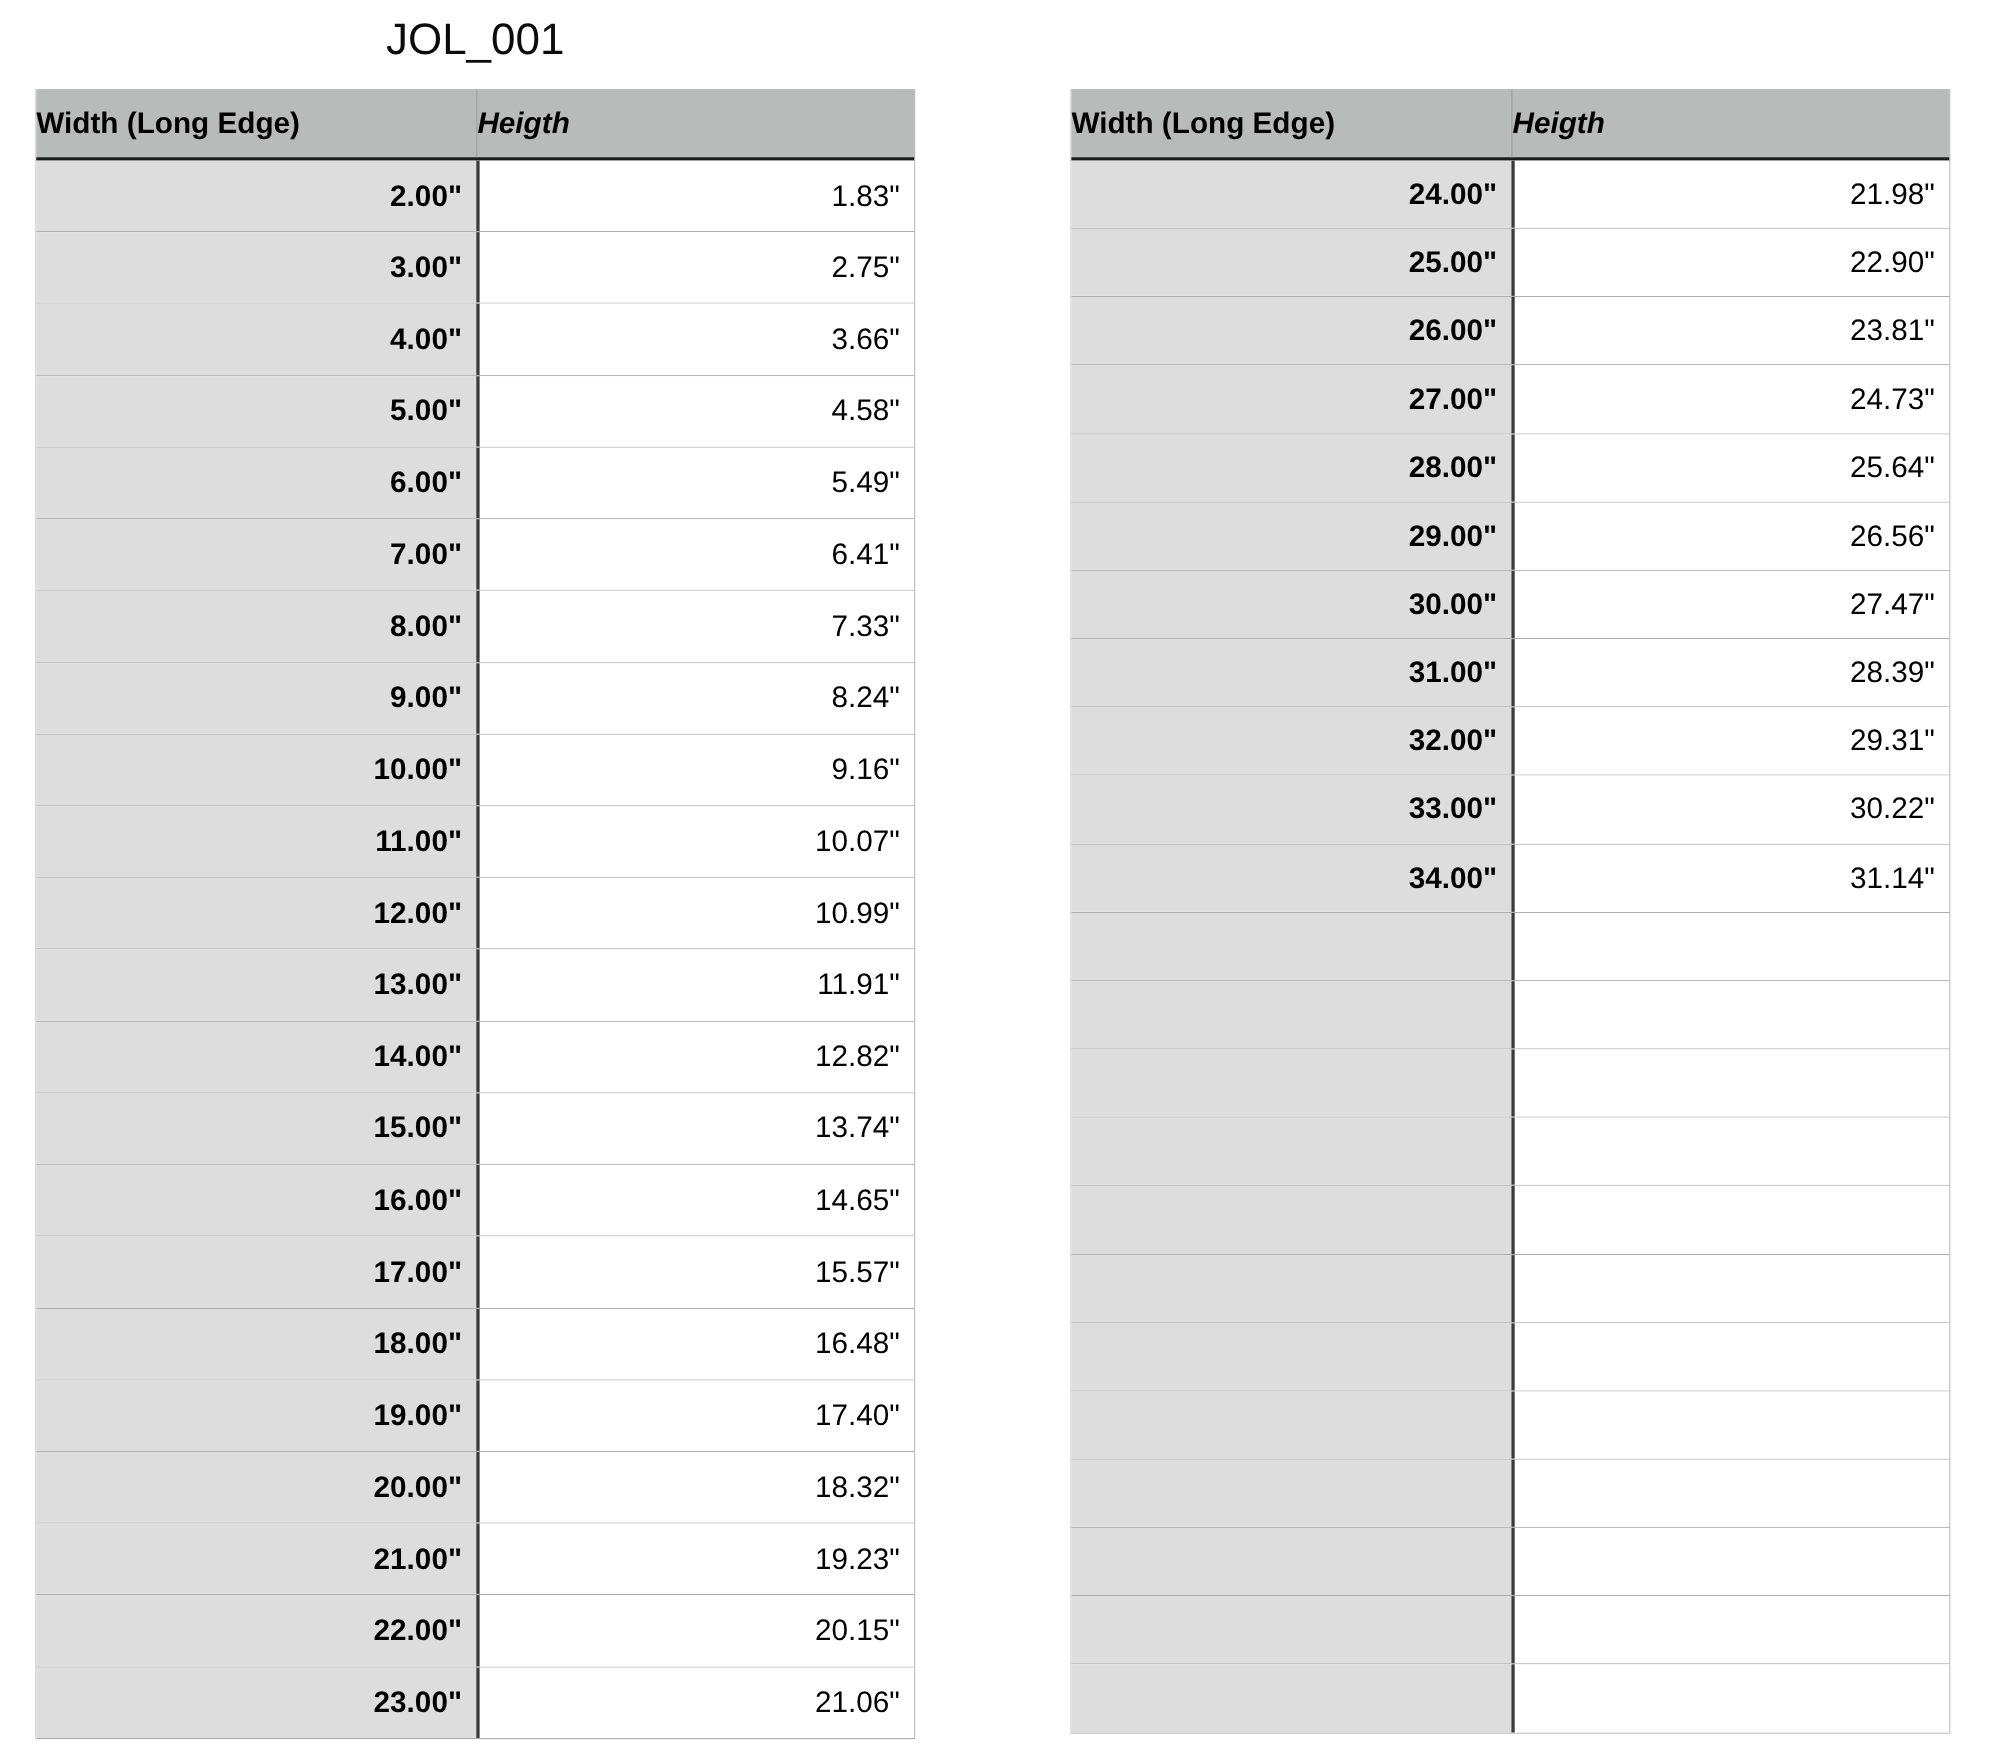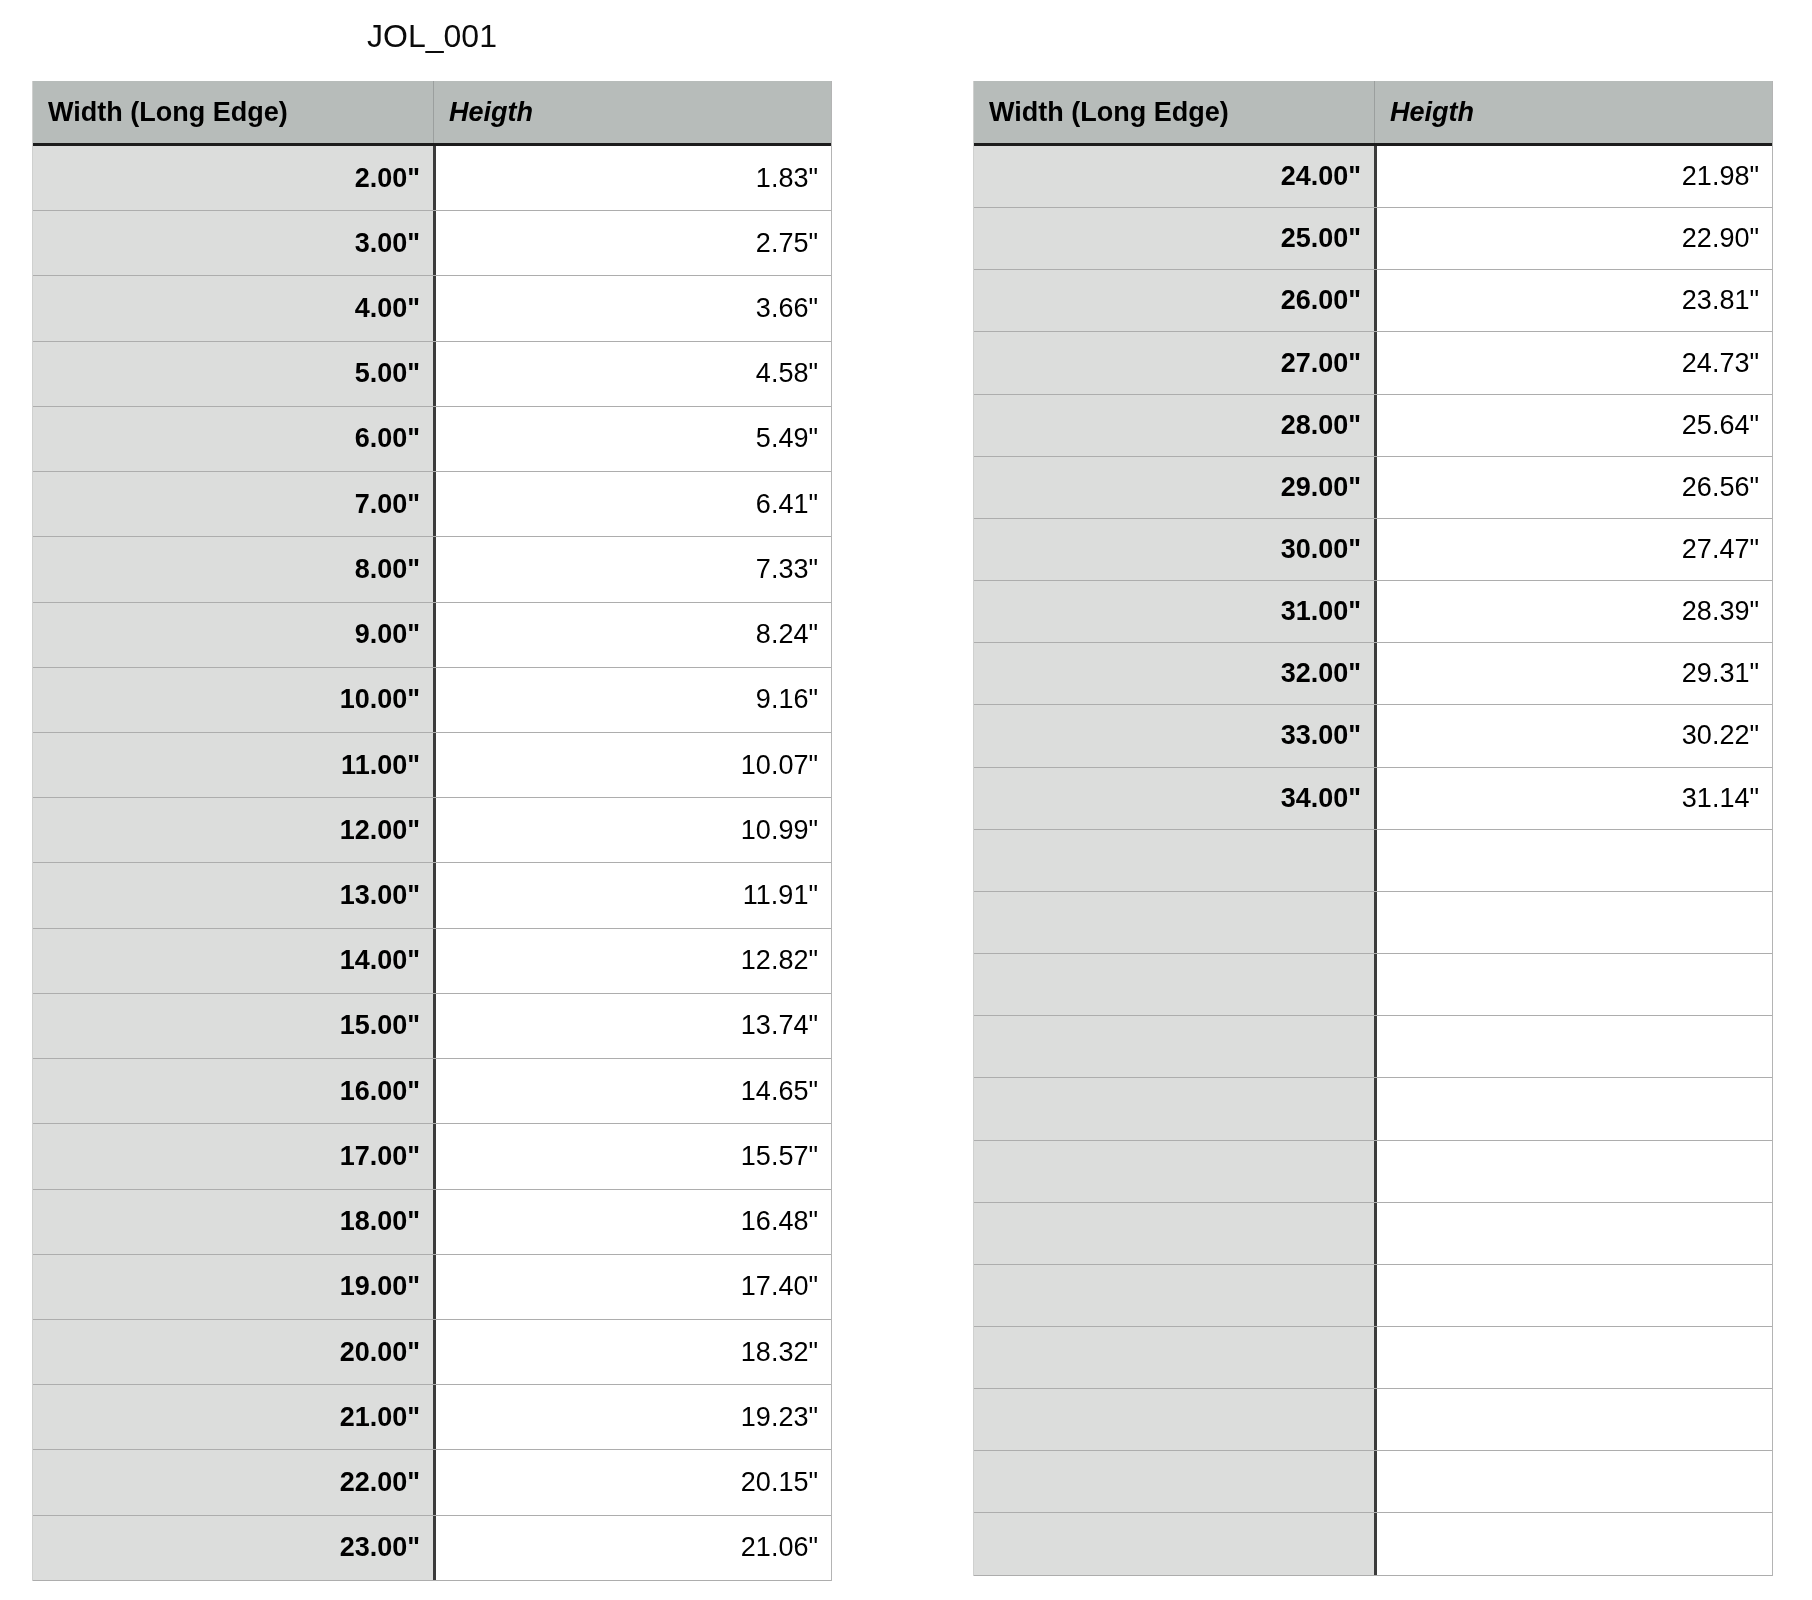--- a/index.html
+++ b/index.html
@@ -22,21 +22,21 @@
     color:var(--text_color);
     overflow:hidden;
     position:relative;
   }
   .page{position:absolute;inset:0;}
   .page-title{
     position:absolute;
     top:15px;
     width:800px;
     text-align:center;
-    font-size:32px;
+    font-size:40px;
     font-weight:400;
     line-height:42px;
     color:#0b0b0b;
   }
   .size-table{
     position:absolute;
     top:81px;
     width:800px;
     border-right:1px solid var(--outer_border);
     border-left:1px solid #cfd0cf;
@@ -46,21 +46,20 @@
     display:flex;
     height:65px;
     background:var(--header_bg);
     border-bottom:3px solid var(--header_rule);
   }
   .hcell{
     display:flex;
     align-items:center;
     font-size:27px;
     font-weight:700;
-    padding-left:15px;
     white-space:nowrap;
     overflow:hidden;
   }
   .hcell.w{width:400px;}
   .hcell.h{flex:1;border-left:1px solid var(--header_divider);font-style:italic;}
   .row{
     display:flex;
     width:100%;
     border-bottom:1px solid var(--row_line);
   }

